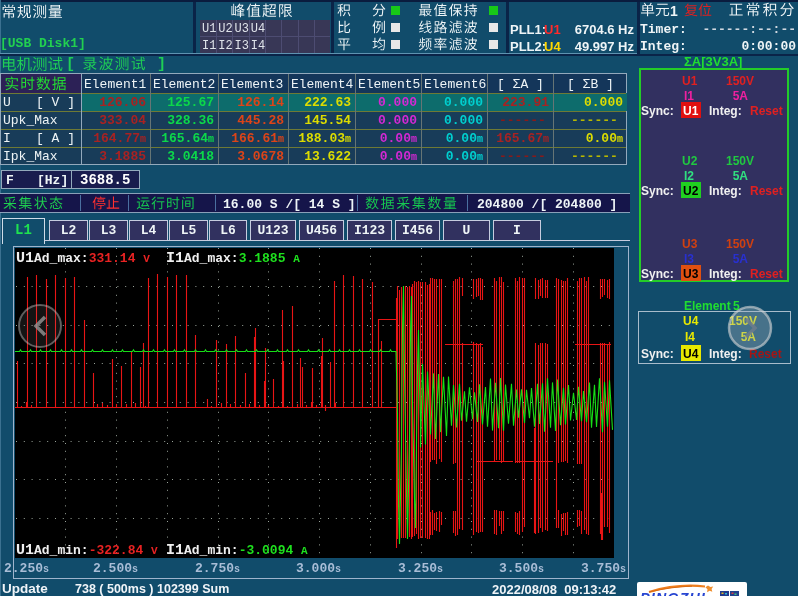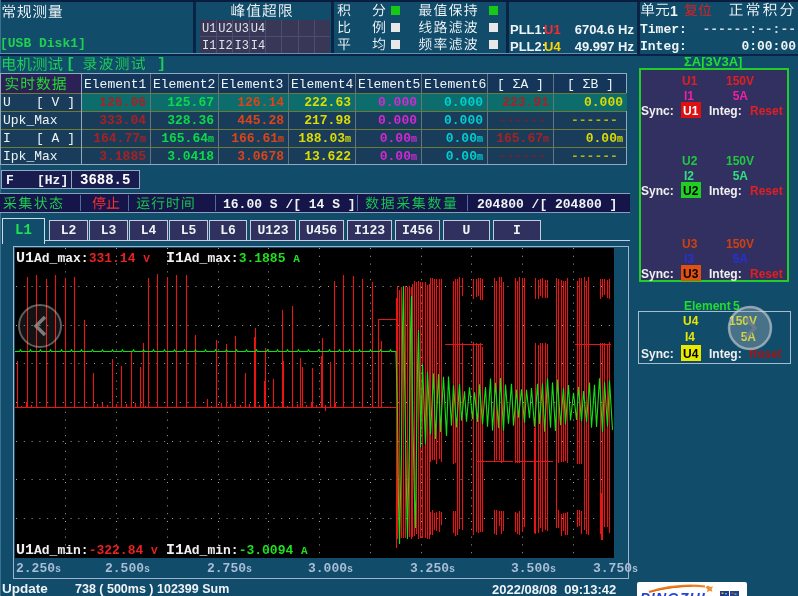--- a/index.html
+++ b/index.html
@@ -252,21 +252,21 @@
 <div style="position:absolute;right:584px;top:95px;font:bold 13px &quot;Liberation Mono&quot;, monospace;color:#0cd84a;white-space:pre;">125.67</div>
 <div style="position:absolute;right:514px;top:95px;font:bold 13px &quot;Liberation Mono&quot;, monospace;color:#dd4418;white-space:pre;">126.14</div>
 <div style="position:absolute;right:447px;top:95px;font:bold 13px &quot;Liberation Mono&quot;, monospace;color:#dcdc00;white-space:pre;">222.63</div>
 <div style="position:absolute;right:381px;top:95px;font:bold 13px &quot;Liberation Mono&quot;, monospace;color:#d428d4;white-space:pre;">0.000</div>
 <div style="position:absolute;right:315px;top:95px;font:bold 13px &quot;Liberation Mono&quot;, monospace;color:#00cfcf;white-space:pre;">0.000</div>
 <div style="position:absolute;right:249px;top:95px;font:bold 13px &quot;Liberation Mono&quot;, monospace;color:#a82222;white-space:pre;">223.91</div>
 <div style="position:absolute;right:175px;top:95px;font:bold 13px &quot;Liberation Mono&quot;, monospace;color:#dcdc00;white-space:pre;">0.000</div>
 <div style="position:absolute;right:652px;top:113px;font:bold 13px &quot;Liberation Mono&quot;, monospace;color:#a82222;white-space:pre;">333.04</div>
 <div style="position:absolute;right:584px;top:113px;font:bold 13px &quot;Liberation Mono&quot;, monospace;color:#0cd84a;white-space:pre;">328.36</div>
 <div style="position:absolute;right:514px;top:113px;font:bold 13px &quot;Liberation Mono&quot;, monospace;color:#dd4418;white-space:pre;">445.28</div>
-<div style="position:absolute;right:447px;top:113px;font:bold 13px &quot;Liberation Mono&quot;, monospace;color:#dcdc00;white-space:pre;">217.98</div>
+<div style="position:absolute;right:447px;top:113px;font:bold 13px &quot;Liberation Mono&quot;, monospace;color:#dcdc00;white-space:pre;">145.54</div>
 <div style="position:absolute;right:381px;top:113px;font:bold 13px &quot;Liberation Mono&quot;, monospace;color:#d428d4;white-space:pre;">0.000</div>
 <div style="position:absolute;right:315px;top:113px;font:bold 13px &quot;Liberation Mono&quot;, monospace;color:#00cfcf;white-space:pre;">0.000</div>
 <div style="position:absolute;left:499px;top:113px;font:bold 13px &quot;Liberation Mono&quot;, monospace;color:#8a1a1a;white-space:pre;">------</div>
 <div style="position:absolute;left:571px;top:113px;font:bold 13px &quot;Liberation Mono&quot;, monospace;color:#b8b800;white-space:pre;">------</div>
 <div style="position:absolute;right:652px;top:131px;font:bold 13px &quot;Liberation Mono&quot;, monospace;color:#a82222;white-space:pre;">164.77<span style="font-size:10px">m</span></div>
 <div style="position:absolute;right:584px;top:131px;font:bold 13px &quot;Liberation Mono&quot;, monospace;color:#0cd84a;white-space:pre;">165.64<span style="font-size:10px">m</span></div>
 <div style="position:absolute;right:514px;top:131px;font:bold 13px &quot;Liberation Mono&quot;, monospace;color:#dd4418;white-space:pre;">166.61<span style="font-size:10px">m</span></div>
 <div style="position:absolute;right:447px;top:131px;font:bold 13px &quot;Liberation Mono&quot;, monospace;color:#dcdc00;white-space:pre;">188.03<span style="font-size:10px">m</span></div>
 <div style="position:absolute;right:381px;top:131px;font:bold 13px &quot;Liberation Mono&quot;, monospace;color:#d428d4;white-space:pre;">0.00<span style="font-size:10px">m</span></div>
 <div style="position:absolute;right:315px;top:131px;font:bold 13px &quot;Liberation Mono&quot;, monospace;color:#00cfcf;white-space:pre;">0.00<span style="font-size:10px">m</span></div>
@@ -397,21 +397,21 @@
       <line x1="507.5" y1="0" x2="507.5" y2="310"></line>
       <line x1="558.5" y1="0" x2="558.5" y2="310"></line>
     </g>
     <path d="M0 159.5H382M363.5 159.5V71.5H381.5M381.5 50V300M396.5 160V213.5H397M12.5 159.5V29M21.5 159.5V27M31.5 159.5V31M40.5 159.5V27M50.5 159.5V30M59.5 159.5V29M69.5 159.5V72M133.5 159.5V30M142.5 159.5V26M152.5 159.5V29M161.5 159.5V27M171.5 159.5V27M180.5 159.5V87M319.5 159.5V33M328.5 159.5V27M338.5 159.5V28M347.5 159.5V31M357.5 159.5V34M366.5 159.5V93M128.5 159.5V95M240.5 159.5V80M250.5 159.5V100M267.5 159.5V62M277.5 159.5V58M285.5 159.5V110M297.5 159.5V120M230.5 159.5V125M307.5 159.5V90M2.5 159.5V113M6.5 159.5V158M11.5 159.5V154M16.5 159.5V157M78.5 159.5V125M82.5 159.5V156M87.5 159.5V155M92.5 159.5V157M97.5 159.5V111M101.5 159.5V156M106.5 159.5V118M111.5 159.5V156M116.5 159.5V103M120.5 159.5V155M125.5 159.5V119M130.5 159.5V158M192.5 159.5V151M196.5 159.5V158M201.5 159.5V92M206.5 159.5V155M211.5 159.5V96M215.5 159.5V156M220.5 159.5V88M225.5 159.5V157M230.5 159.5V131M234.5 159.5V156M239.5 159.5V89M244.5 159.5V157M249.5 159.5V133M253.5 159.5V157M258.5 159.5V131M263.5 159.5V158M268.5 159.5V113M272.5 159.5V158M277.5 159.5V104M282.5 159.5V156M287.5 159.5V119M291.5 159.5V157M296.5 159.5V154M301.5 159.5V157M306.5 159.5V108M310.5 159.5V157M310.5 159.5V163M315.5 159.5V114M320.5 159.5V155M382.5 42V289M384.5 43V285M386.5 45V290M388.5 45V290M390.5 41V287M392.5 39V289M394.5 38V285M396.5 40V286M397.5 36V283M399.5 33V284M401.5 34V286M403.5 33V290M405.5 38V284M407.5 35V286M410.5 36V284M412.5 40V291M414.5 37V287M415.5 30V209M415.5 264V276M417.5 36V209M417.5 262V287M419.5 33V209M419.5 265V272M421.5 33V216M421.5 267V283M424.5 31V211M424.5 263V284M426.5 33V214M426.5 264V276M438.5 35V216M438.5 267V285M440.5 36V214M440.5 263V280M442.5 31V271M444.5 29V275M447.5 96V282M447.5 34V48M458.5 100V287M458.5 34V47M461.5 95V275M461.5 31V46M463.5 98V285M463.5 33V48M465.5 98V284M465.5 30V49M467.5 99V284M467.5 33V48M479.5 30V214M479.5 264V285M481.5 37V211M481.5 264V287M484.5 35V209M484.5 263V274M486.5 36V214M486.5 263V285M488.5 37V213M488.5 264V281M500.5 30V208M500.5 268V282M502.5 33V215M502.5 265V286M504.5 36V210M504.5 264V277M507.5 30V280M509.5 31V278M520.5 95V286M520.5 31V48M523.5 98V285M523.5 32V51M525.5 97V280M525.5 32V44M527.5 97V274M527.5 30V50M530.5 95V279M530.5 33V48M532.5 96V279M532.5 32V50M541.5 30V280M543.5 31V210M543.5 267V280M546.5 33V214M546.5 267V279M548.5 34V212M548.5 265V283M550.5 33V212M550.5 265V287M552.5 35V215M552.5 268V276M562.5 33V216M562.5 267V274M564.5 30V212M564.5 262V276M566.5 30V213M566.5 267V286M569.5 30V282M571.5 33V273M573.5 34V286M585.5 95V286M585.5 32V48M587.5 100V284M587.5 31V47M589.5 97V276M589.5 31V47M592.5 98V271M592.5 32V48M594.5 94V276M594.5 32V48M430 96.5H468M500 213.5H538M560 96.5H596M462 213.5H498M519.5 180V285M520.5 180V285M586.5 245V292M587.5 245V292M382.5 39V291M384.5 44V291M386.5 39V287M388.5 38V290M390.5 40V286M392.5 41V290M394.5 45V287M396.5 39V291M397.5 38V289M399.5 34V283M401.5 39V286M403.5 34V291M405.5 38V289M407.5 34V290M410.5 34V290M412.5 37V286M414.5 37V290M415.5 31V209M415.5 265V276M417.5 30V209M417.5 262V275M419.5 31V210M419.5 267V277M421.5 33V209M421.5 264V272M424.5 31V208M424.5 266V281M426.5 31V212M426.5 268V274M438.5 36V211M438.5 265V285M440.5 32V212M440.5 266V288M442.5 31V284M444.5 33V281M447.5 96V277M447.5 30V45M458.5 94V283M458.5 31V45M461.5 95V284M461.5 33V49M463.5 96V275M463.5 31V48M465.5 95V278M465.5 31V52M467.5 100V280M467.5 31V52M479.5 31V211M479.5 262V278M481.5 33V212M481.5 263V280M484.5 29V210M484.5 263V278M486.5 29V208M486.5 264V276M488.5 34V212M488.5 267V283M500.5 35V215M500.5 264V277M502.5 37V209M502.5 266V282M504.5 29V215M504.5 267V282M507.5 33V284M509.5 30V279M520.5 97V284M520.5 33V51M523.5 98V285M523.5 33V50M525.5 95V271M525.5 31V47M527.5 95V284M527.5 32V49M530.5 98V282M530.5 32V44M532.5 99V283M532.5 32V48M541.5 33V272M543.5 35V210M543.5 262V276M546.5 35V210M546.5 266V288M548.5 33V211M548.5 265V283M550.5 35V213M550.5 266V273M552.5 30V210M552.5 266V277M562.5 34V208M562.5 262V276M564.5 34V214M564.5 266V277M566.5 33V212M566.5 265V274M569.5 34V274M571.5 35V286M573.5 29V278M585.5 99V286M585.5 32V46M587.5 95V286M587.5 31V49M589.5 95V279M589.5 34V45M592.5 99V279M592.5 34V50M594.5 95V285M594.5 32V44M430 96.5H468M500 213.5H538M560 96.5H596M462 213.5H498M519.5 180V285M520.5 180V285M586.5 245V292M587.5 245V292M382.5 38V288M384.5 42V287M386.5 39V287M388.5 41V290M390.5 38V290M392.5 45V286M394.5 45V289M396.5 45V287M397.5 36V286M399.5 41V288M401.5 36V286M403.5 35V283M405.5 34V290M407.5 35V290M410.5 35V285M412.5 37V285M414.5 36V291M415.5 36V214M415.5 266V287M417.5 37V212M417.5 266V273M419.5 35V212M419.5 267V282M421.5 31V208M421.5 268V274M424.5 33V211M424.5 264V284M426.5 37V210M426.5 266V277M438.5 33V211M438.5 263V275M440.5 31V215M440.5 265V276M442.5 34V287M444.5 32V273M447.5 95V272M447.5 31V45M458.5 95V275M458.5 32V51M461.5 98V278M461.5 32V48M463.5 96V276M463.5 30V46M465.5 100V273M465.5 32V49M467.5 99V274M467.5 31V46M479.5 32V212M479.5 268V286M481.5 36V208M481.5 262V283M484.5 36V212M484.5 266V272M486.5 32V215M486.5 267V286M488.5 37V210M488.5 263V274M500.5 33V213M500.5 268V284M502.5 34V214M502.5 265V281M504.5 29V214M504.5 263V287M507.5 33V276M509.5 30V275M520.5 98V282M520.5 30V45M523.5 97V280M523.5 32V46M525.5 98V271M525.5 31V48M527.5 100V281M527.5 34V48M530.5 95V275M530.5 34V50M532.5 96V271M532.5 32V49M541.5 32V275M543.5 34V215M543.5 263V273M546.5 32V211M546.5 266V275M548.5 35V214M548.5 265V275M550.5 37V210M550.5 267V276M552.5 31V214M552.5 264V287M562.5 33V209M562.5 263V279M564.5 34V216M564.5 263V278M566.5 31V216M566.5 263V273M569.5 29V277M571.5 34V285M573.5 33V287M585.5 100V276M585.5 31V51M587.5 98V272M587.5 33V47M589.5 96V276M589.5 31V44M592.5 96V277M592.5 34V45M594.5 100V274M594.5 31V51M430 96.5H468M500 213.5H538M560 96.5H596M462 213.5H498M519.5 180V285M520.5 180V285M586.5 245V292M587.5 245V292" stroke="#e81515" stroke-width="1.1" fill="none"></path>
     <path d="M0 103.5L4.5 103.5L5.5 101.8L6.5 103.5L14.5 103.5L15.5 101.8L16.5 103.5L24.5 103.5L25.5 101.8L26.5 103.5L34.5 103.5L35.5 101.8L36.5 103.5L45.5 103.5L46.5 101.8L47.5 103.5L55.5 103.5L56.5 101.8L57.5 103.5L65.5 103.5L66.5 101.8L67.5 103.5L76.5 103.5L77.5 101.8L78.5 103.5L86.5 103.5L87.5 101.8L88.5 103.5L96.5 103.5L97.5 101.8L98.5 103.5L106.5 103.5L107.5 101.8L108.5 103.5L117.5 103.5L118.5 101.8L119.5 103.5L127.5 103.5L128.5 101.8L129.5 103.5L137.5 103.5L138.5 101.8L139.5 103.5L148.5 103.5L149.5 101.8L150.5 103.5L158.5 103.5L159.5 101.8L160.5 103.5L168.5 103.5L169.5 101.8L170.5 103.5L179.5 103.5L180.5 101.8L181.5 103.5L189.5 103.5L190.5 101.8L191.5 103.5L199.5 103.5L200.5 101.8L201.5 103.5L210.5 103.5L211.5 101.8L212.5 103.5L220.5 103.5L221.5 101.8L222.5 103.5L230.5 103.5L231.5 101.8L232.5 103.5L240.5 103.5L241.5 101.8L242.5 103.5L251.5 103.5L252.5 101.8L253.5 103.5L261.5 103.5L262.5 101.8L263.5 103.5L271.5 103.5L272.5 101.8L273.5 103.5L282.5 103.5L283.5 101.8L284.5 103.5L292.5 103.5L293.5 101.8L294.5 103.5L302.5 103.5L303.5 101.8L304.5 103.5L313.5 103.5L314.5 101.8L315.5 103.5L323.5 103.5L324.5 101.8L325.5 103.5L333.5 103.5L334.5 101.8L335.5 103.5L343.5 103.5L344.5 101.8L345.5 103.5L354.5 103.5L355.5 101.8L356.5 103.5L364.5 103.5L365.5 101.8L366.5 103.5L374.5 103.5L375.5 101.8L376.5 103.5L381 103.5L382.5 165L383.5 255L384.5 296L386.5 200L387.5 80L388.5 38L389.5 125L391.5 245L392.5 291L394.5 190L395.5 85L396.5 48L397.5 155L399.5 252L400.5 280L401.5 195L402.5 120L403.5 82L404.5 135L405.5 175L405.5 199.5L407.5 115.9L410.5 196.4L412.5 123.5L415.5 186.5L418.5 125.4L420.5 191.0L423.5 126.0L425.5 184.1L428.5 128.7L431.5 188.0L433.5 128.5L436.5 177.7L438.5 137.0L441.5 179.5L444.5 135.9L446.5 172.7L449.5 143.3L451.5 173.8L454.5 139.2L457.5 171.3L459.5 144.3L462.5 173.9L464.5 136.2L467.5 176.5L470.5 139.1L472.5 178.6L475.5 130.6L477.5 182.6L480.5 134.7L483.5 180.3L485.5 130.1L488.5 182.7L490.5 136.6L493.5 175.6L496.5 135.9L498.5 177.6L501.5 141.5L503.5 169.8L506.5 141.2L509.5 175.0L511.5 141.8L514.5 170.2L516.5 140.0L519.5 178.7L522.5 135.9L524.5 176.0L527.5 135.2L529.5 183.7L532.5 130.4L535.5 179.7L537.5 134.4L540.5 182.9L542.5 131.6L545.5 177.1L548.5 139.7L550.5 176.5L553.5 137.0L555.5 172.5L558.5 144.7L561.5 172.0L563.5 138.8L566.5 173.3L568.5 143.1L571.5 174.2L574.5 134.6L576.5 179.7L579.5 136.9L581.5 178.9L584.5 130.3L587.5 184.2L589.5 133.9L592.5 178.8L594.5 132.3L597.5 181.9" stroke="#17dd17" stroke-width="1.1" fill="none"></path>
   </svg>
 <div style="position:absolute;left:16px;top:250px;font:bold 13px &quot;Liberation Mono&quot;, monospace;color:#f0f0f0;white-space:pre;"><span style="font-size:15px">U1</span>Ad_max:<span style="color:#e82222">331.14 <span style="font-size:11px">V</span></span></div>
 <div style="position:absolute;left:166px;top:250px;font:bold 13px &quot;Liberation Mono&quot;, monospace;color:#f0f0f0;white-space:pre;"><span style="font-size:15px">I1</span>Ad_max:<span style="color:#1ee01e">3.1885 <span style="font-size:11px">A</span></span></div>
 <div style="position:absolute;left:16px;top:542px;font:bold 13px &quot;Liberation Mono&quot;, monospace;color:#f0f0f0;white-space:pre;"><span style="font-size:15px">U1</span>Ad_min:<span style="color:#e82222">-322.84 <span style="font-size:11px">V</span></span></div>
 <div style="position:absolute;left:166px;top:542px;font:bold 13px &quot;Liberation Mono&quot;, monospace;color:#f0f0f0;white-space:pre;"><span style="font-size:15px">I1</span>Ad_min:<span style="color:#1ee01e">-3.0094 <span style="font-size:11px">A</span></span></div>
-<div class="abs" style="left:12px;top:559px;width:628px;height:19px;overflow:hidden">
+<div class="abs" style="left:0px;top:559px;width:628px;height:19px;overflow:hidden">
 <div style="position:absolute;left:4px;top:2px;font:bold 13px &quot;Liberation Mono&quot;, monospace;color:#a9bdd6;white-space:pre">2.250<span style="font-size:10px">s</span></div>
 <div style="position:absolute;left:93px;top:2px;font:bold 13px &quot;Liberation Mono&quot;, monospace;color:#a9bdd6;white-space:pre">2.500<span style="font-size:10px">s</span></div>
 <div style="position:absolute;left:195px;top:2px;font:bold 13px &quot;Liberation Mono&quot;, monospace;color:#a9bdd6;white-space:pre">2.750<span style="font-size:10px">s</span></div>
 <div style="position:absolute;left:296px;top:2px;font:bold 13px &quot;Liberation Mono&quot;, monospace;color:#a9bdd6;white-space:pre">3.000<span style="font-size:10px">s</span></div>
 <div style="position:absolute;left:398px;top:2px;font:bold 13px &quot;Liberation Mono&quot;, monospace;color:#a9bdd6;white-space:pre">3.250<span style="font-size:10px">s</span></div>
 <div style="position:absolute;left:499px;top:2px;font:bold 13px &quot;Liberation Mono&quot;, monospace;color:#a9bdd6;white-space:pre">3.500<span style="font-size:10px">s</span></div>
 <div style="position:absolute;left:581px;top:2px;font:bold 13px &quot;Liberation Mono&quot;, monospace;color:#a9bdd6;white-space:pre">3.750<span style="font-size:10px">s</span></div>
 </div>
 <div class="abs" style="left:639px;top:68px;width:150px;height:214px;background:#323060;border:2px solid #24cc28"></div>
 <div style="position:absolute;left:682px;top:74px;font:bold 12px &quot;Liberation Sans&quot;, sans-serif;color:#e02020;white-space:pre;">U1</div>

